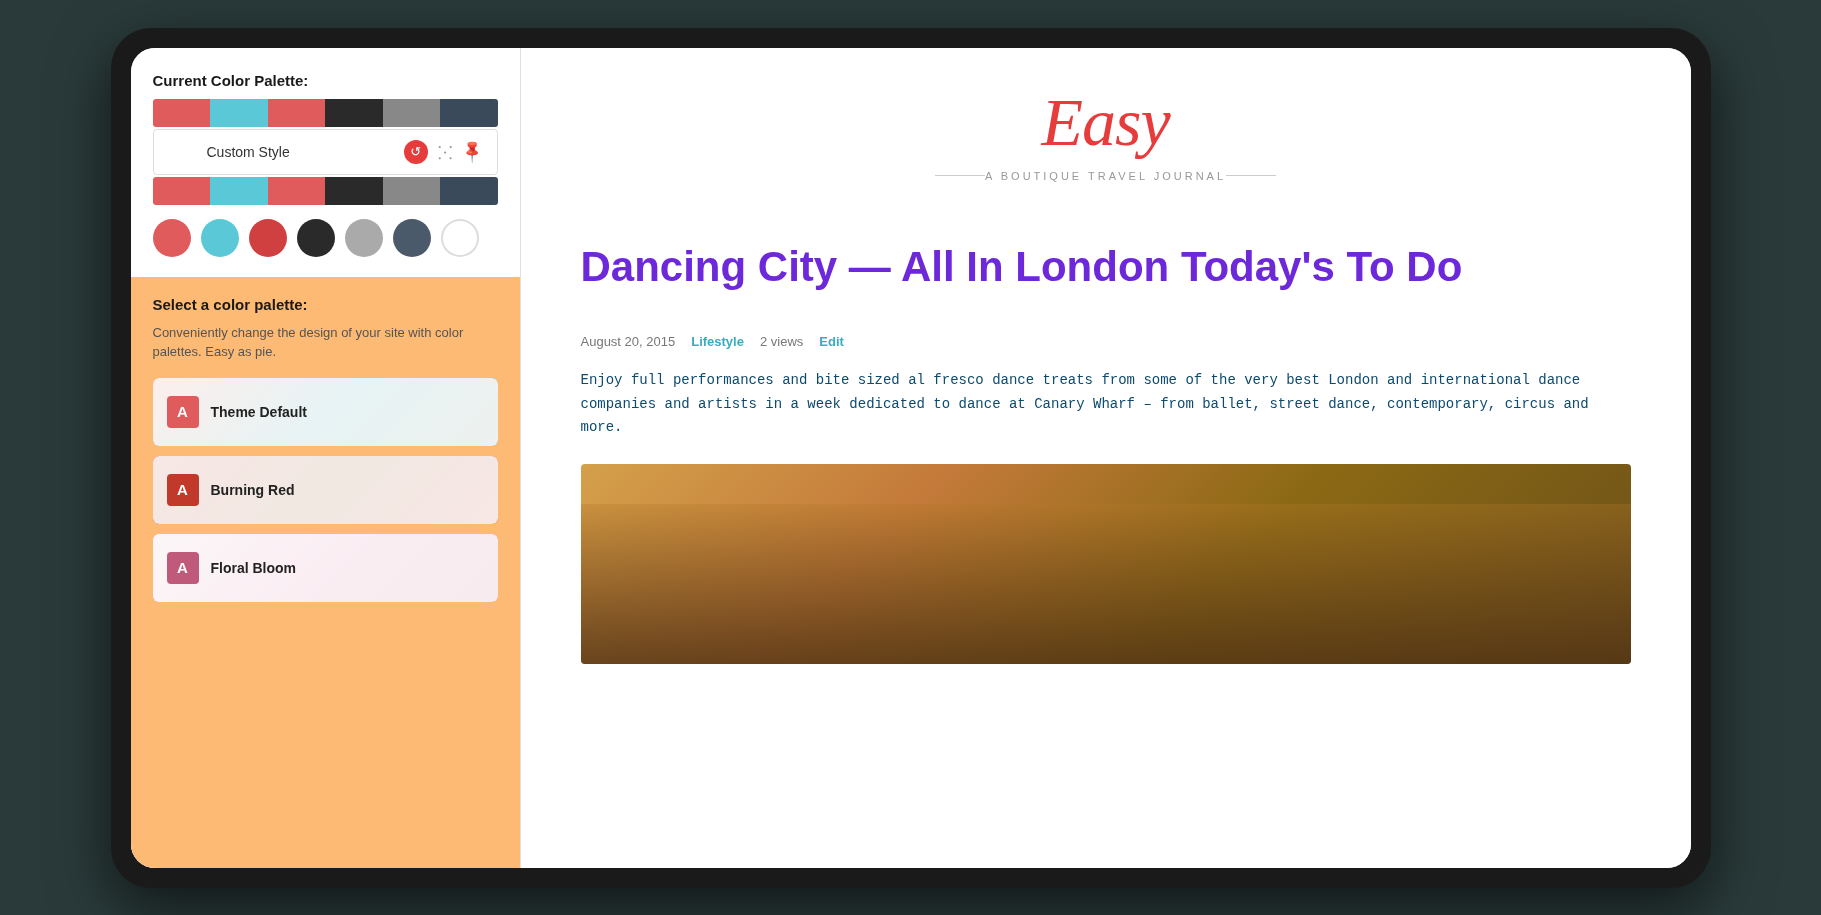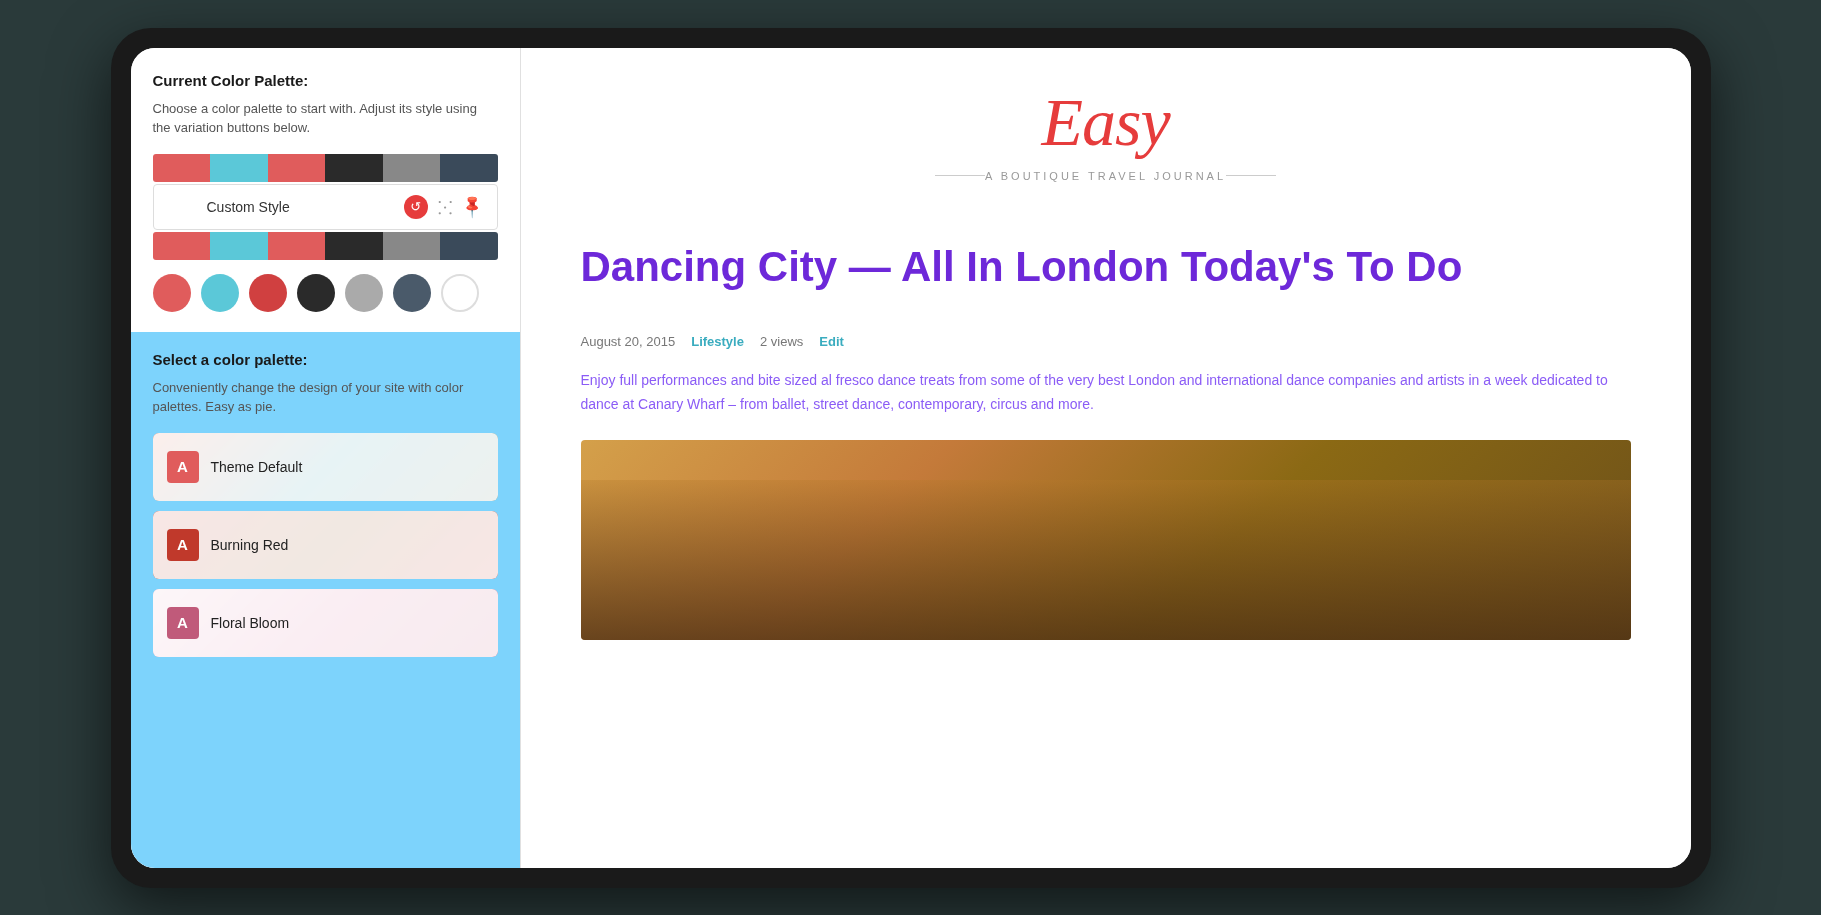--- a/index.html
+++ b/index.html
@@ -137,21 +137,21 @@
       border-radius: 50%;
       cursor: pointer;
     }
 
     .color-dot.white {
       border: 2px solid #ddd;
     }
 
     
     .blue-section {
-      background: #7dd3fc;
+      background: #fdba74;
       padding: 19px 22px;
       flex: 1;
     }
 
     .blue-section .section-title {
       color: #1a1a1a;
     }
 
     
     .palette-items {
@@ -192,21 +192,21 @@
       align-items: center;
       justify-content: center;
       font-size: 15px;
       font-weight: 700;
       color: #fff;
       flex-shrink: 0;
     }
 
     .palette-name {
       font-size: 14px;
-      font-weight: 400;
+      font-weight: 700;
       color: #222;
     }
 
     
     .palette-bg-default {
       background: linear-gradient(135deg, #e07a5f 0%, #3d9bac 50%, #6b8c7a 100%);
     }
 
     .palette-bg-burning {
       background: linear-gradient(135deg, #c0392b 0%, #8b4513 50%, #c0392b 100%);
@@ -285,23 +285,24 @@
       margin-top: 42px;
     }
 
     .meta-date { color: #777; }
     .meta-category { color: #3aacbf; font-weight: 600; }
     .meta-views { color: #777; }
     .meta-edit { color: #3aacbf; font-weight: 600; }
 
     .article-excerpt {
       font-size: 14px;
-      color: #8b5cf6;
+      color: #0c4a6e;
       line-height: 1.7;
       margin-bottom: 24px;
+      font-family: Liberation Mono, monospace;
     }
 
     .article-image-placeholder {
       width: 100%;
       height: 200px;
       background: linear-gradient(135deg, #d4a04a 0%, #c47a3a 30%, #8b6914 60%, #6b4f1a 100%);
       border-radius: 4px;
       overflow: hidden;
       position: relative;
     }
@@ -318,21 +319,20 @@
 </head>
 <body>
 
 <div class="tablet-frame">
   <div class="tablet-inner">
 
     <div class="left-panel">
 
       <div class="panel-section">
         <div class="section-title">Current Color Palette:</div>
-        <div class="section-desc">Choose a color palette to start with. Adjust its style using the variation buttons below.</div>
 
         <div class="color-bar">
           <div class="color-bar-seg" style="background:#e05c5c"></div>
           <div class="color-bar-seg" style="background:#5bc8d8"></div>
           <div class="color-bar-seg" style="background:#e05c5c"></div>
           <div class="color-bar-seg" style="background:#2a2a2a"></div>
           <div class="color-bar-seg" style="background:#888"></div>
           <div class="color-bar-seg" style="background:#3a4a5a"></div>
         </div>
 

